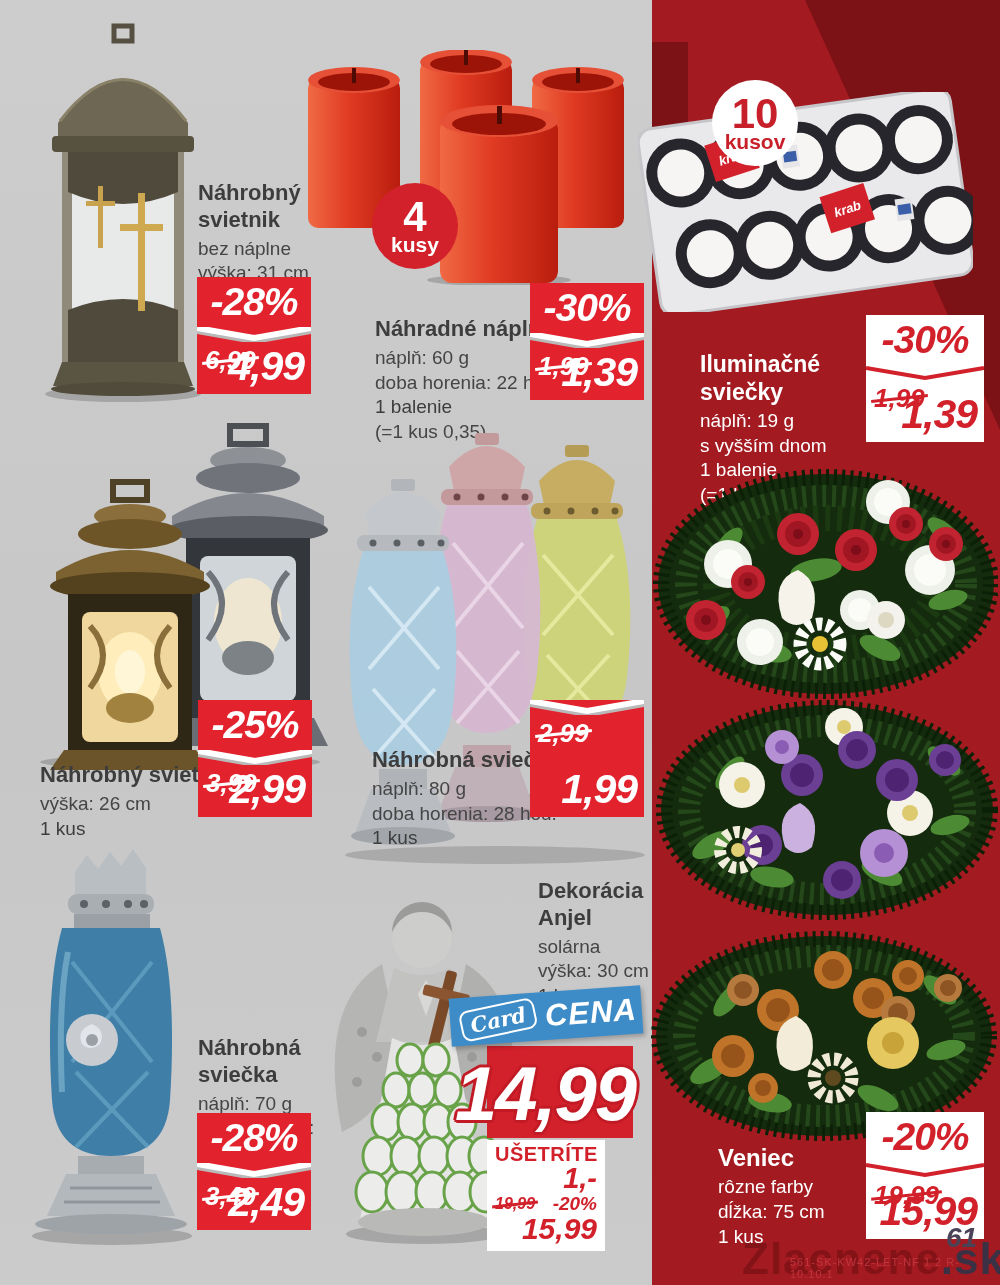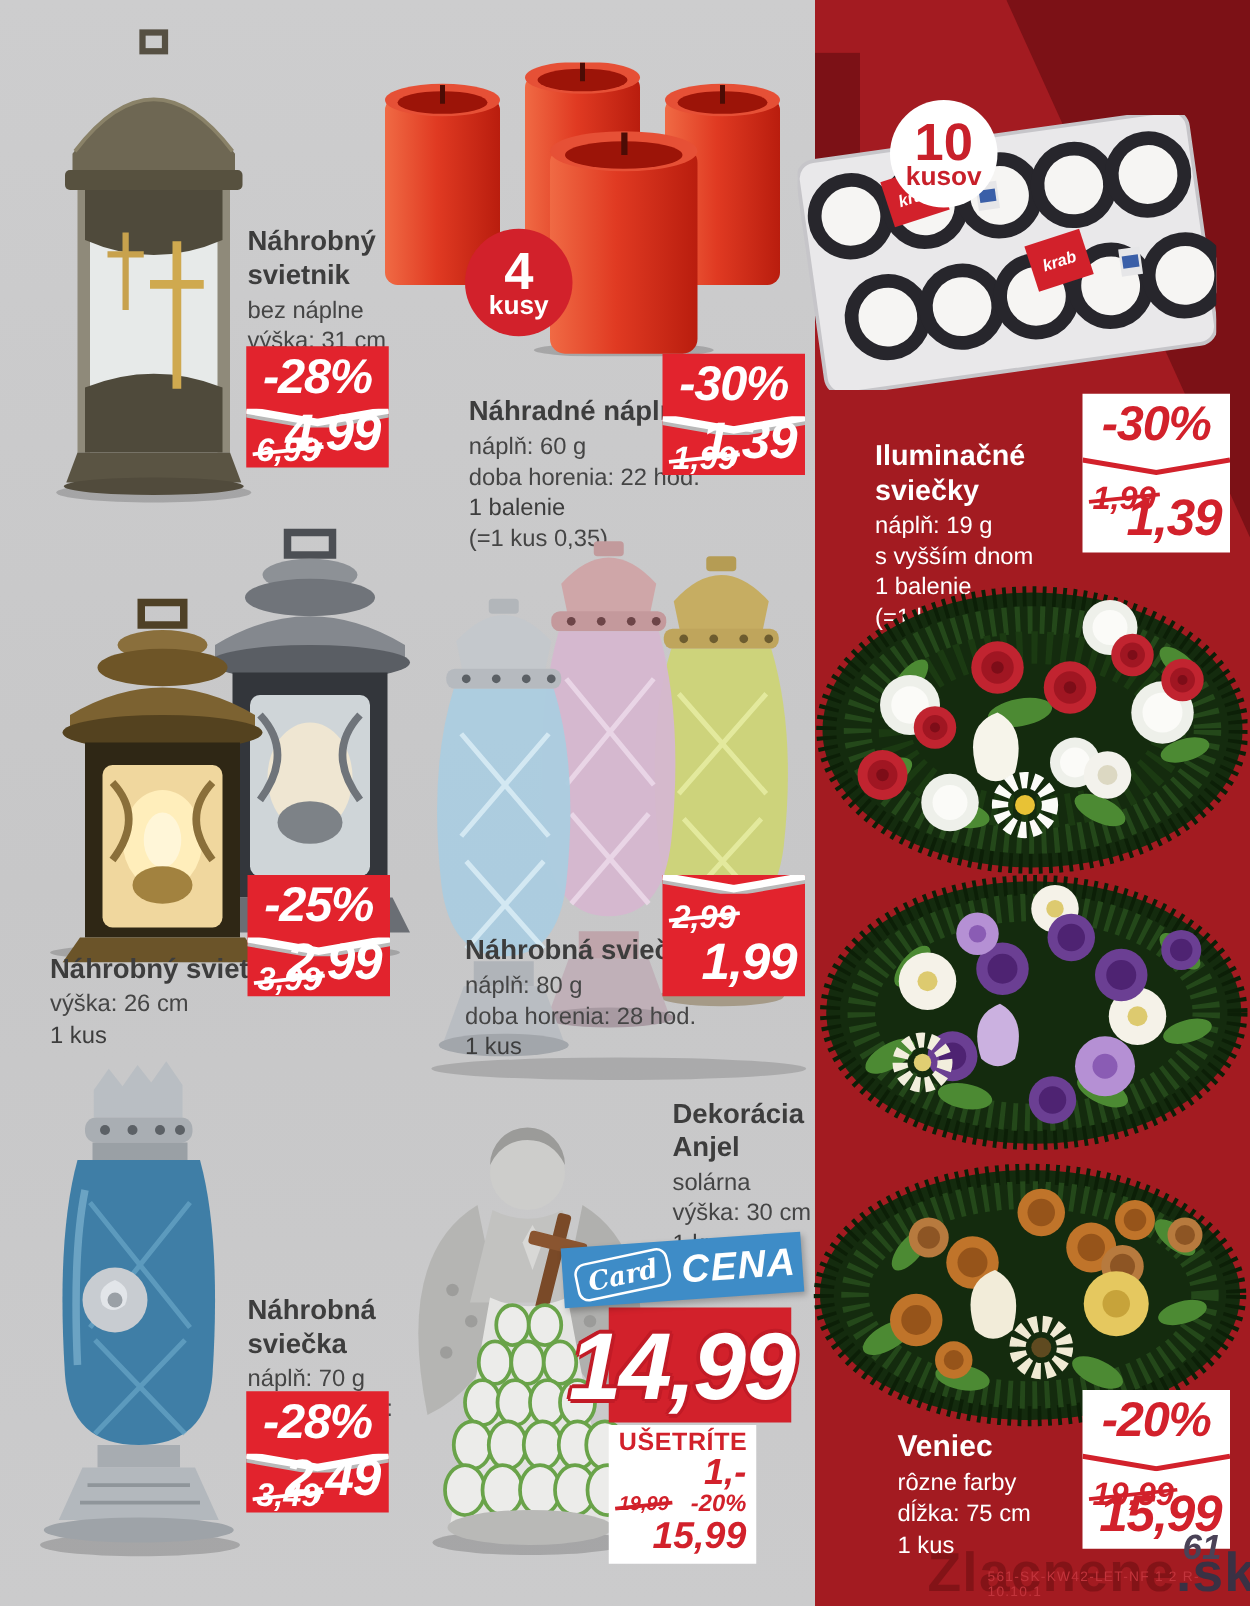--- a/index.html
+++ b/index.html
@@ -15,21 +15,21 @@
     clip-path:polygon(44% 0,100% 0,100% 100%);}
   .band-dark-strip{position:absolute;left:0;top:42px;width:36px;height:262px;background:#7c1116;
     clip-path:polygon(0 0,100% 0,100% 82%,50% 100%,0 82%);}
   
   .info{position:absolute;color:#3d3d3d;}
   .pname{font-weight:bold;font-size:22px;line-height:1.22;margin-bottom:3px;}
   .pline{font-size:19px;line-height:1.3;display:block;color:#454545;}
   .pqty{font-size:19px;line-height:1.3;font-weight:normal;display:block;color:#3d3d3d;}
   .on-red,.on-red .pline,.on-red .pqty{color:#fff;}
   
-  .rbadge,.wbadge{position:absolute;width:114px;height:97px;display:flex;flex-direction:column;
+  .rbadge,.wbadge{position:absolute;width:114px;height:117px;display:flex;flex-direction:column;
     font-style:italic;font-weight:bold;}
   .rbadge{background:#e2232d;color:#fff;}
   .wbadge{background:#fff;color:#d2212b;width:118px;height:127px;}
   .pct{font-size:39px;line-height:50px;text-align:center;letter-spacing:-1px;}
   .chev{width:100%;height:15px;display:block;flex:none;}
   .price-area{flex:1;position:relative;}
   .oldp{position:absolute;left:8px;top:3px;font-size:26px;}
   .newp{position:absolute;right:7px;bottom:4px;font-size:41px;letter-spacing:-1px;}
   .strike{position:relative;}
   .strike::after{content:"";position:absolute;left:-3px;right:-3px;top:46%;height:3px;

